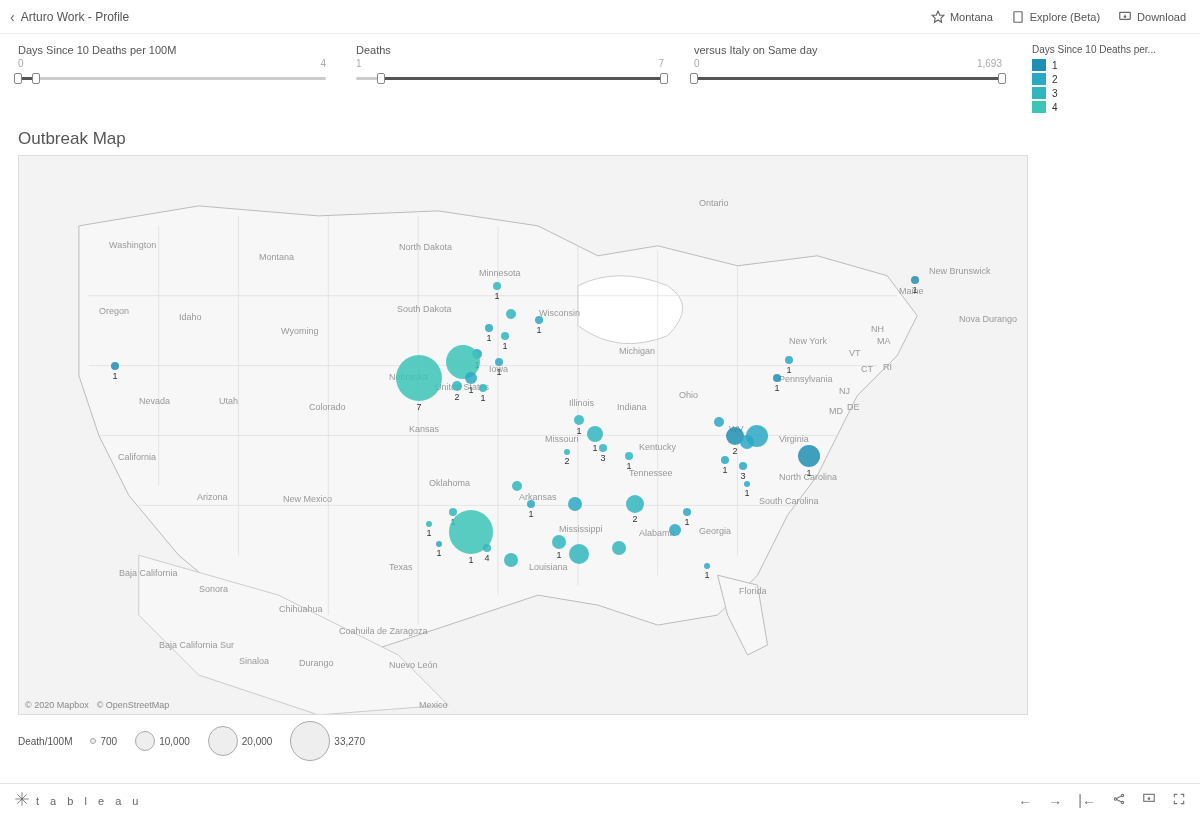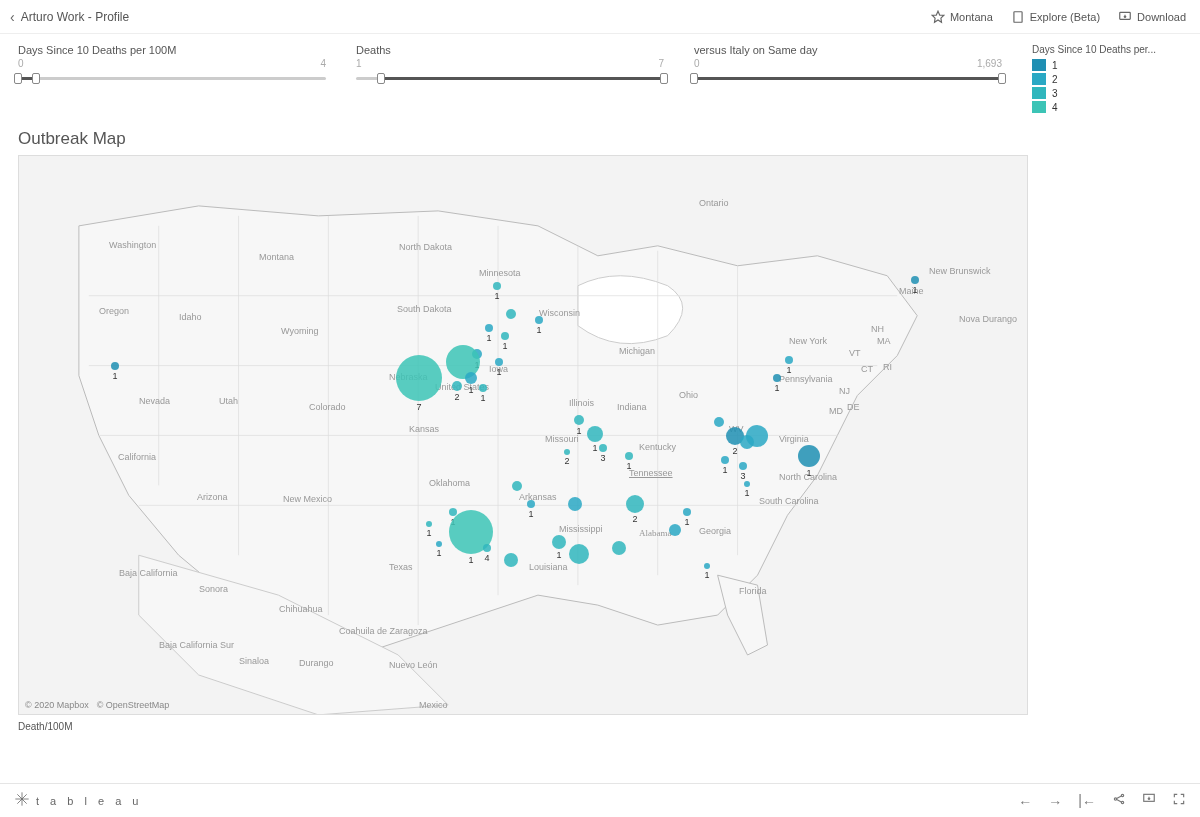--- a/index.html
+++ b/index.html
@@ -189,29 +189,29 @@
         <div class="state-label" style="left: 200px; top: 240px;">Utah</div>
         <div class="state-label" style="left: 290px; top: 246px;">Colorado</div>
         <div class="state-label" style="left: 550px; top: 242px;">Illinois</div>
         <div class="state-label" style="left: 598px; top: 246px;">Indiana</div>
         <div class="state-label" style="left: 660px; top: 234px;">Ohio</div>
         <div class="state-label" style="left: 390px; top: 268px;">Kansas</div>
         <div class="state-label" style="left: 490px; top: 278px; margin-left: 36px;">Missouri</div>
         <div class="state-label" style="left: 620px; top: 286px;">Kentucky</div>
         <div class="state-label" style="left: 760px; top: 278px;">Virginia</div>
         <div class="state-label" style="left: 70px; top: 296px; margin-left: 29px;">California</div>
-        <div class="state-label" style="left: 610px; top: 312px; text-decoration: underline;">Tennessee</div>
+        <div class="state-label" style="left: 610px; top: 312px;">Tennessee</div>
         <div class="state-label" style="left: 760px; top: 316px;">North Carolina</div>
         <div class="state-label" style="left: 178px; top: 336px;">Arizona</div>
         <div class="state-label" style="left: 264px; top: 338px;">New Mexico</div>
         <div class="state-label" style="left: 410px; top: 322px;">Oklahoma</div>
         <div class="state-label" style="left: 500px; top: 336px;">Arkansas</div>
         <div class="state-label" style="left: 740px; top: 340px;">South Carolina</div>
         <div class="state-label" style="left: 540px; top: 368px;">Mississippi</div>
-        <div class="state-label" style="left: 620px; top: 372px; font-family: Liberation Serif, serif;">Alabama</div>
+        <div class="state-label" style="left: 620px; top: 372px;">Alabama</div>
         <div class="state-label" style="left: 680px; top: 370px;">Georgia</div>
         <div class="state-label" style="left: 370px; top: 406px;">Texas</div>
         <div class="state-label" style="left: 510px; top: 406px;">Louisiana</div>
         <div class="state-label" style="left: 720px; top: 430px;">Florida</div>
         <div class="state-label" style="left: 680px; top: 42px;">Ontario</div>
         <div class="state-label" style="left: 880px; top: 130px;">Maine</div>
         <div class="state-label" style="left: 910px; top: 110px;">New Brunswick</div>
         <div class="state-label" style="left: 940px; top: 158px;">Nova Durango</div>
         <div class="state-label" style="left: 830px; top: 164px; margin-top: 28px;">VT</div>
         <div class="state-label" style="left: 852px; top: 168px;">NH</div>
@@ -315,20 +315,38 @@
         <div class="bubble-lab" style="left: 420px; top: 392px;">1</div>
       </div>
     <div class="attribution">
       <span>© 2020 Mapbox</span>
       <span>© OpenStreetMap</span>
     </div>
   </div>
 
   <div class="size-legend">
     <span class="sl-title">Death/100M</span>
+    <div id="size-items" style="display:flex;gap:18px;align-items:center">
+        <div class="sl-item">
+          <span class="sl-circle" style="width:6px;height:6px"></span>
+          <span>700</span>
+        </div>
+        <div class="sl-item">
+          <span class="sl-circle" style="width:20px;height:20px"></span>
+          <span>10,000</span>
+        </div>
+        <div class="sl-item">
+          <span class="sl-circle" style="width:30px;height:30px"></span>
+          <span>20,000</span>
+        </div>
+        <div class="sl-item">
+          <span class="sl-circle" style="width:40px;height:40px"></span>
+          <span>33,270</span>
+        </div>
+      </div>
   </div>
 </div>
 
 <div class="bottom-bar">
   <div class="tableau-logo">
     <span>
       <svg width="16" height="16" viewBox="0 0 24 24">
           <g stroke="#666" stroke-width="1.2">
             <line x1="12" y1="2" x2="12" y2="22"></line>
             <line x1="2" y1="12" x2="22" y2="12"></line>

